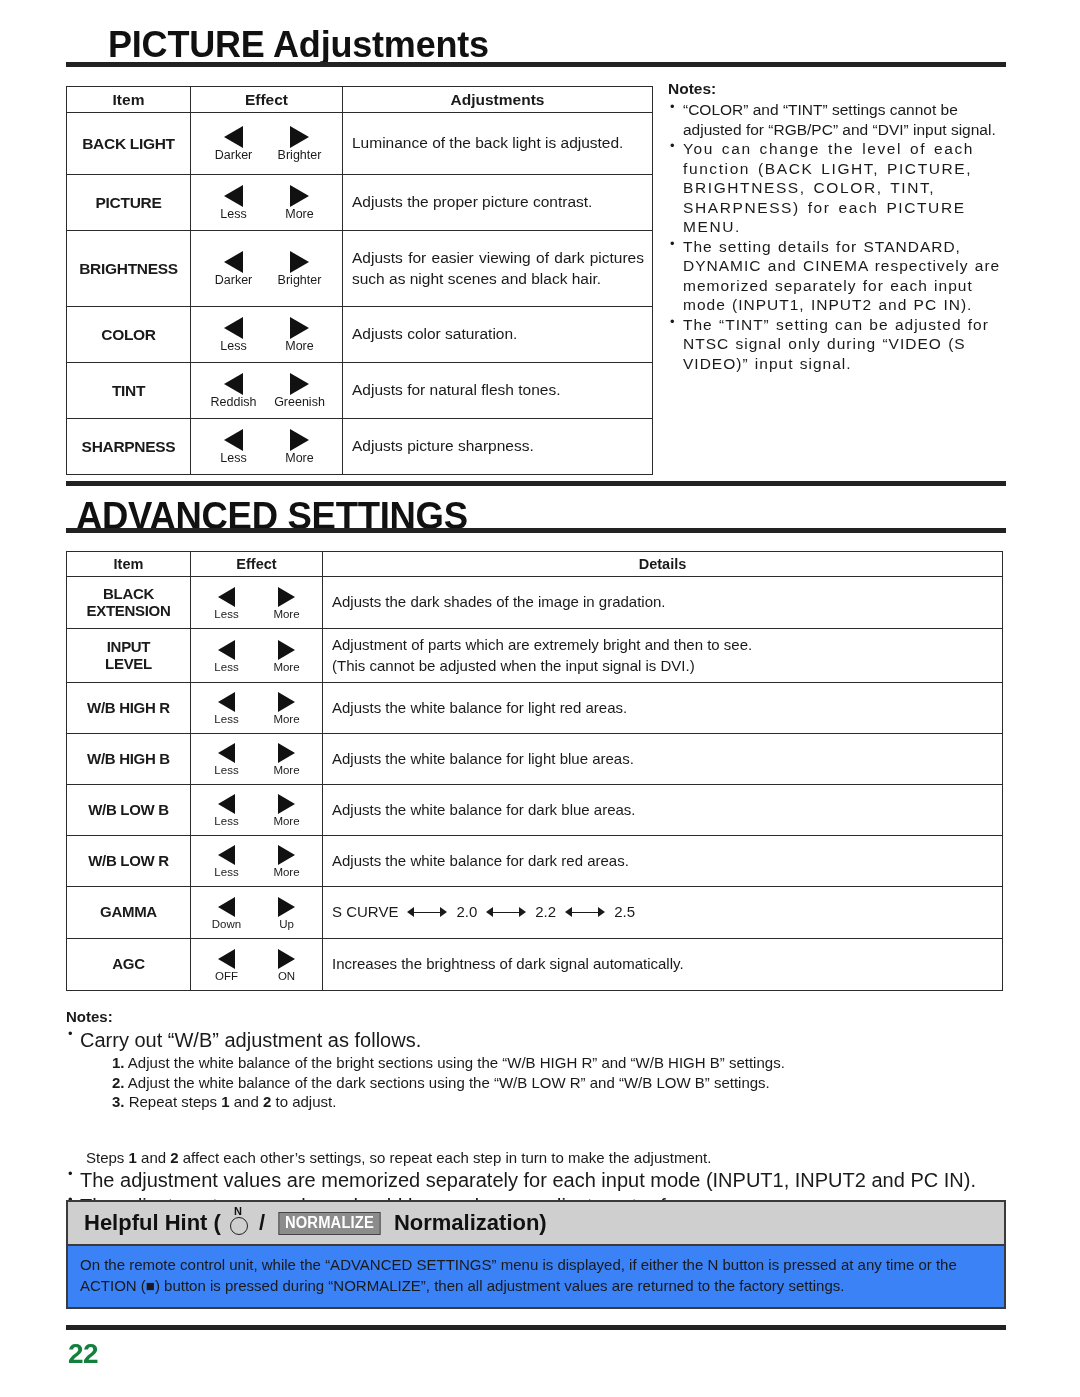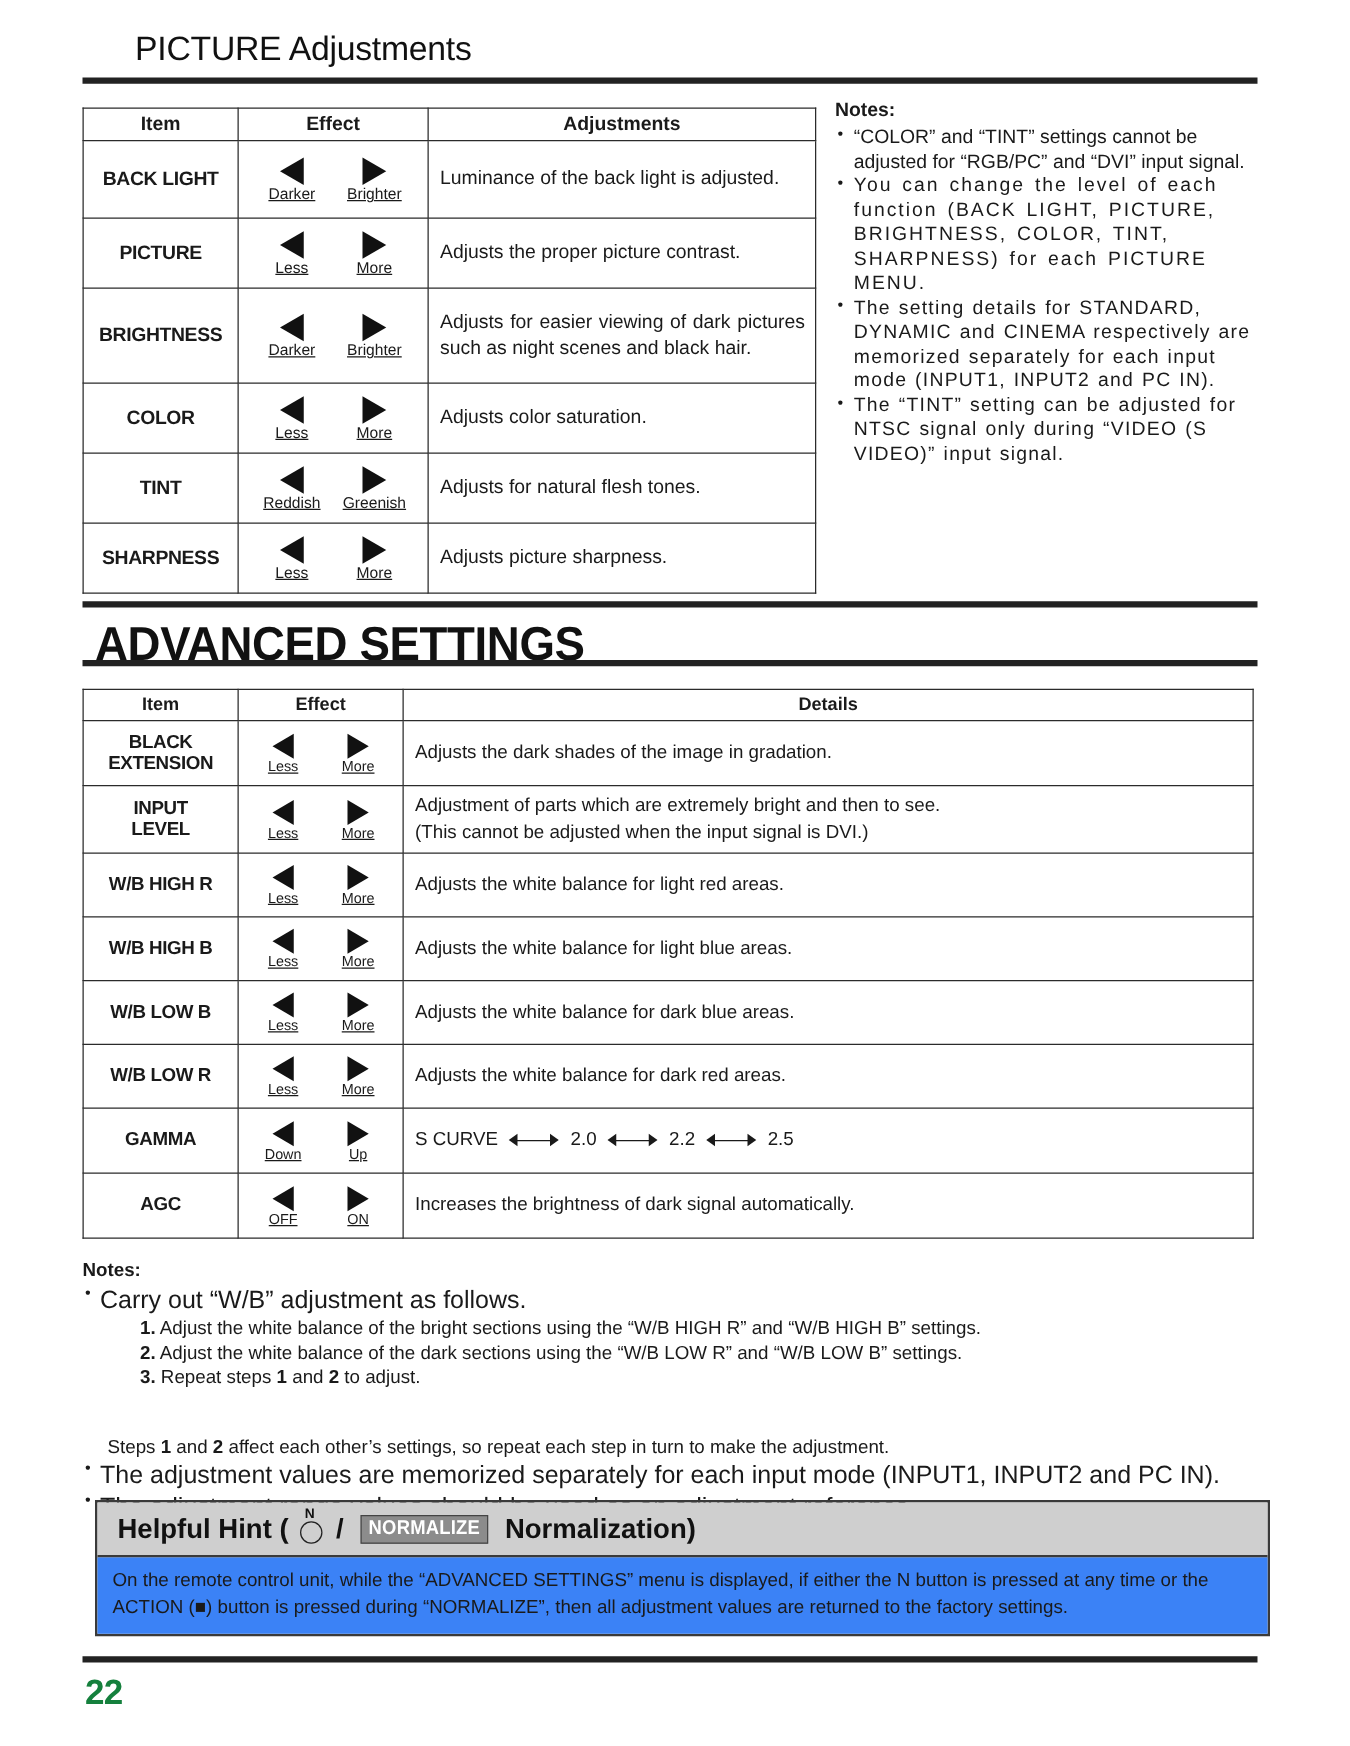--- a/index.html
+++ b/index.html
@@ -17,22 +17,22 @@
   .page {
     position: absolute;
     left: 0; top: 0;
     width: 1080px; height: 1397px;
   }
 
   
   .sec-title-sm {
     position: absolute;
     left: 108px; top: 24px;
-    font-size: 27px;
-    font-weight: normal;
+    font-size: 36px;
+    font-weight: bold;
     letter-spacing: -0.2px;
     color: #111;
   }
   .rule-thick {
     position: absolute;
     background: #222;
   }
 
   
   .sec-title-lg {
@@ -107,21 +107,20 @@
     justify-content: center;
     align-items: flex-end;
     gap: 8px;
     padding: 5px 4px 3px;
   }
   .eff-col {
     display: flex;
     flex-direction: column;
     align-items: center;
     width: 58px;
-    text-decoration: underline;
   }
   .tri {
     width: 0; height: 0;
     margin-bottom: 1px;
   }
   .tri-left {
     border-top: 11px solid transparent;
     border-bottom: 11px solid transparent;
     border-right: 19px solid #111;
   }
@@ -224,21 +223,21 @@
   .steps-tail {
     font-size: 15px;
     line-height: 1.30;
     padding-left: 20px;
     margin-top: 36px;
   }
 
   
   #hint-box {
     position: absolute;
-    left: 76px; top: 1200px;
+    left: 66px; top: 1200px;
     width: 940px;
     border: 2px solid #3a3a3a;
   }
   #hint-head {
     background: #cfcfcf;
     border-bottom: 2px solid #3a3a3a;
     height: 44px;
     display: flex;
     align-items: center;
     padding: 0 16px;

